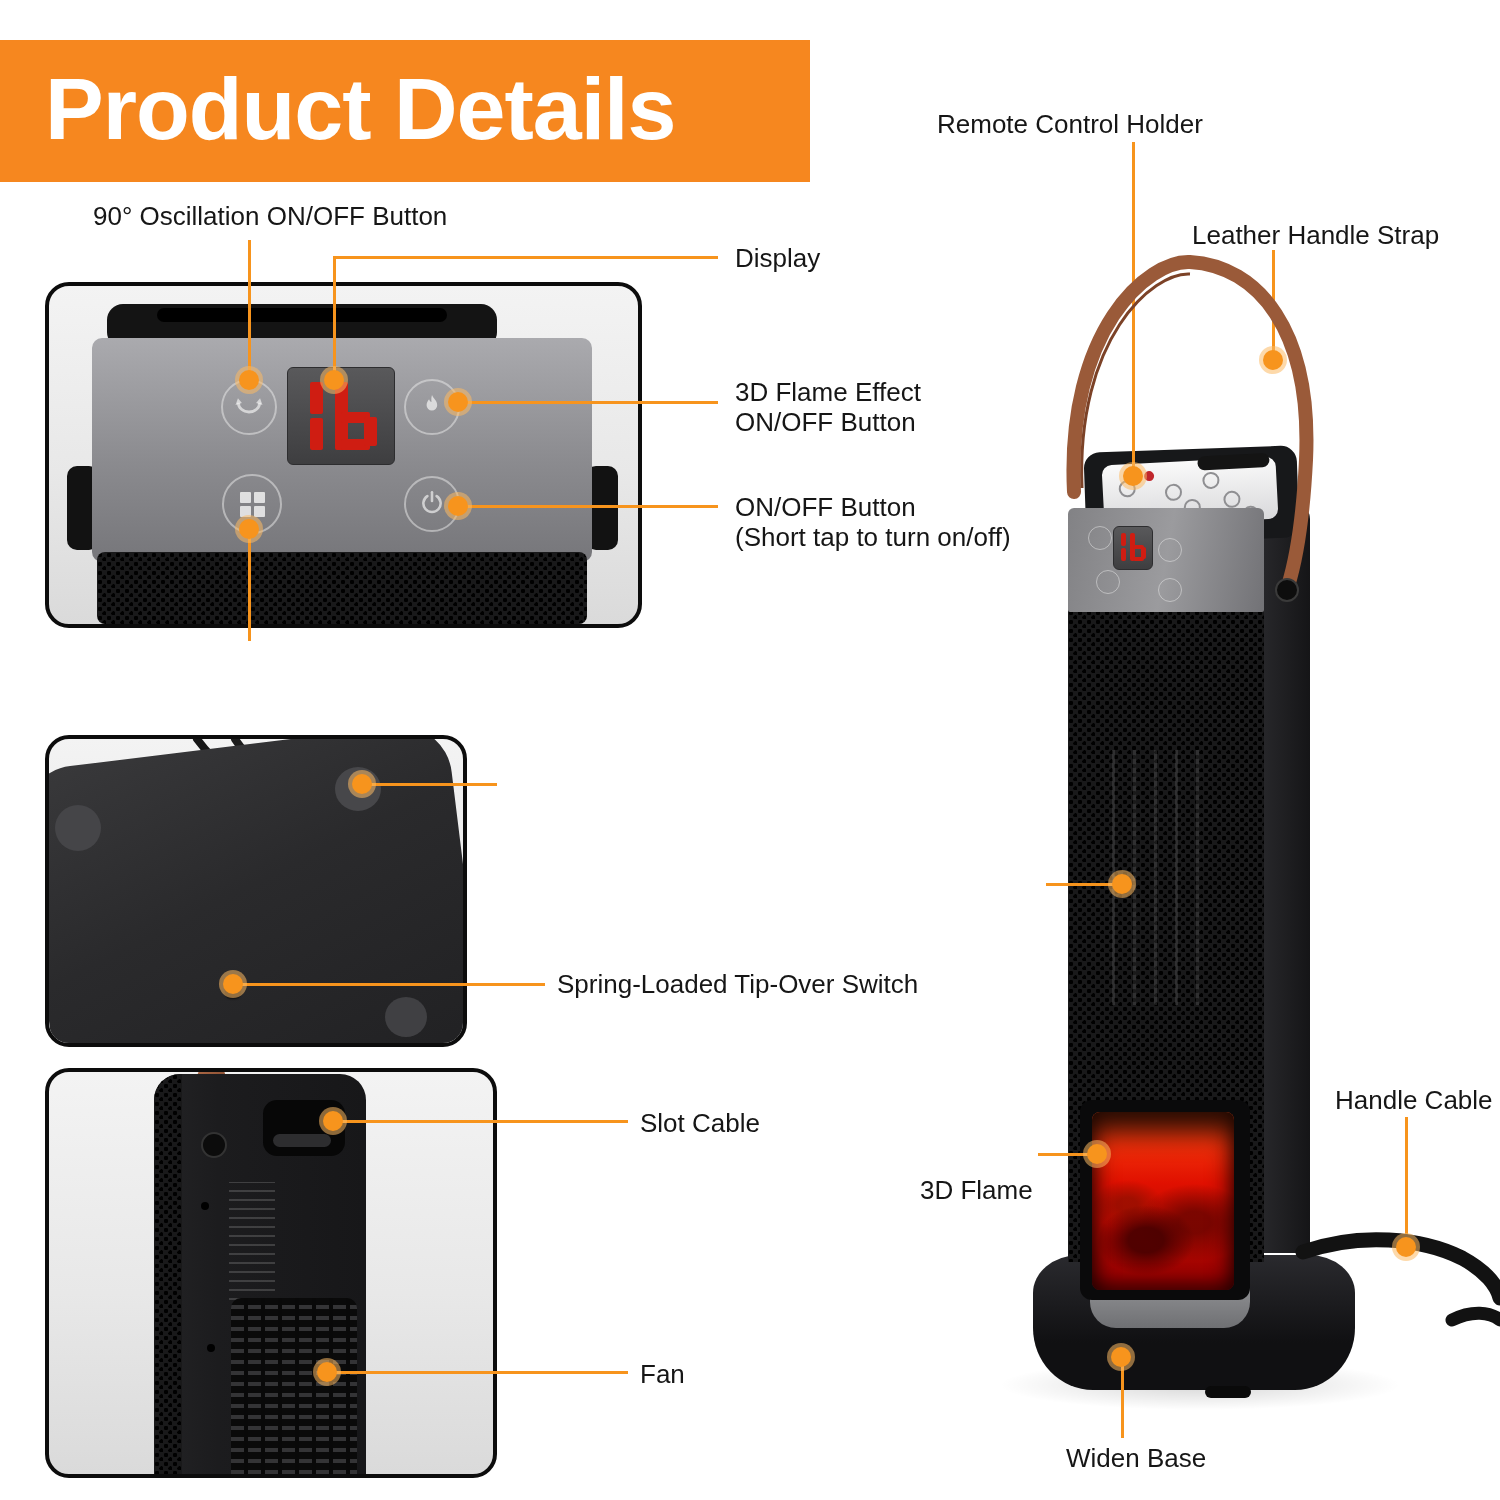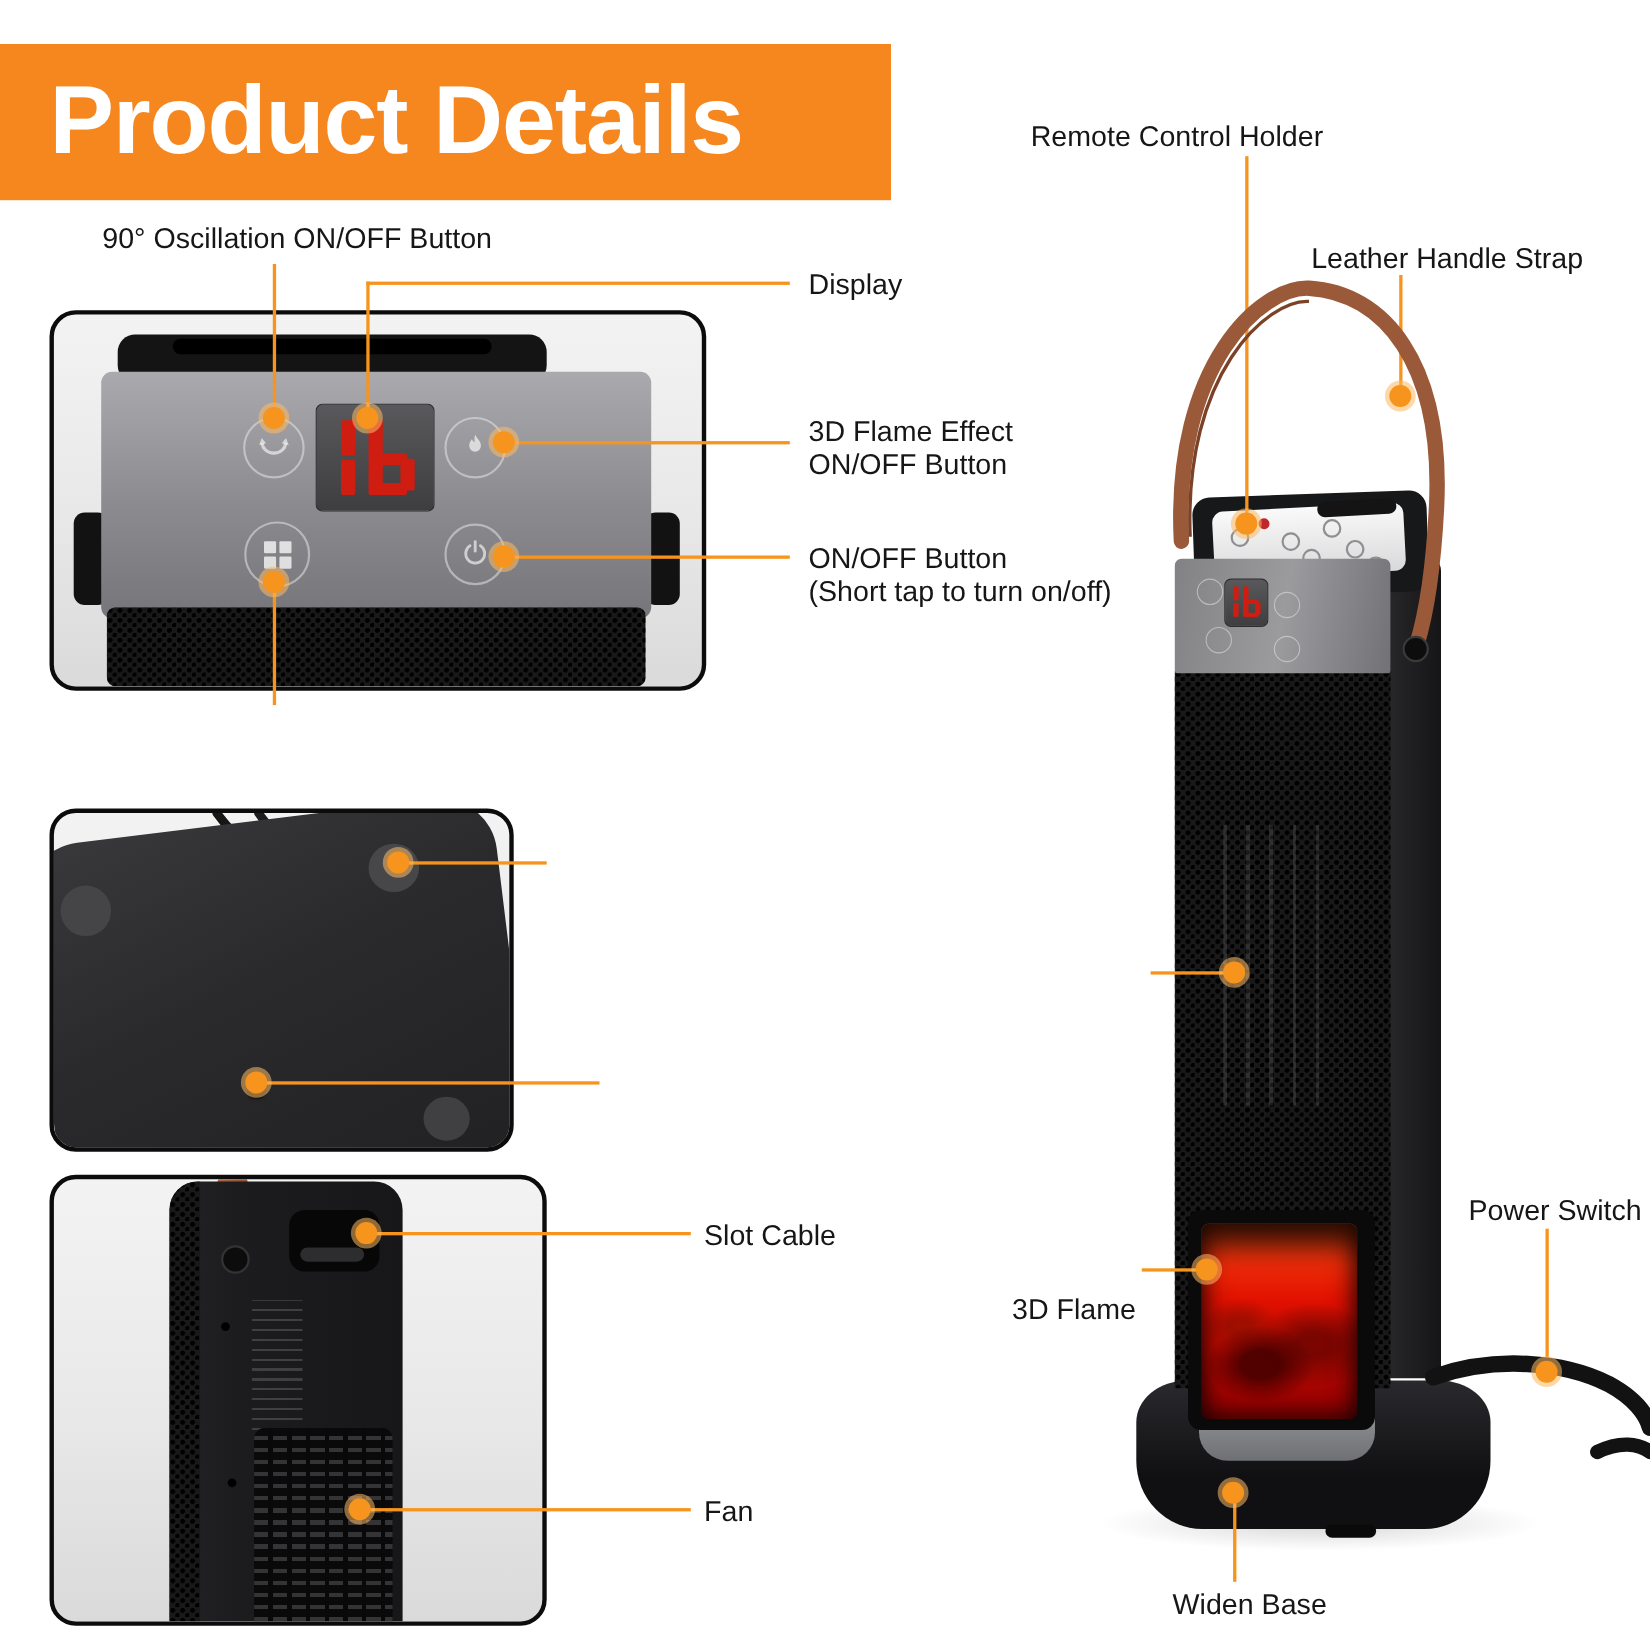--- a/index.html
+++ b/index.html
@@ -78,35 +78,38 @@
   <div class="lbl" style="left:937px;top:109px;">
     <span>Remote Control Holder</span>
     </div>
 
   <div class="lbl" style="left:1192px;top:220px;">
     <span>Leather Handle Strap</span>
     </div>
 
 
 
+  <div class="lbl" style="left:557px;top:969px;">
+    <span>Spring-Loaded Tip-Over Switch</span>
+    </div>
 
   <div class="lbl" style="left:640px;top:1108px;">
     <span>Slot Cable</span>
     </div>
 
   <div class="lbl" style="left:640px;top:1359px;">
     <span>Fan</span>
     </div>
 
   <div class="lbl" style="left:920px;top:1141px;margin-top:34px;">
     <span>3D Flame</span>
     </div>
 
   <div class="lbl" style="left:1335px;top:1085px;">
-    <span>Power Switch</span>
+    <span>Handle Cable</span>
     </div>
 
   <div class="lbl" style="left:1066px;top:1443px;">
     <span>Widen Base</span>
     </div>
 
   <div class="frame" style="left:45px;top:282px;width:589px;height:338px;">
 
     <div class="abs" style="left:18px;top:180px;width:32px;height:84px;background:#121212;border-radius:10px;"></div>
     <div class="abs" style="left:537px;top:180px;width:32px;height:84px;background:#121212;border-radius:10px;"></div>

